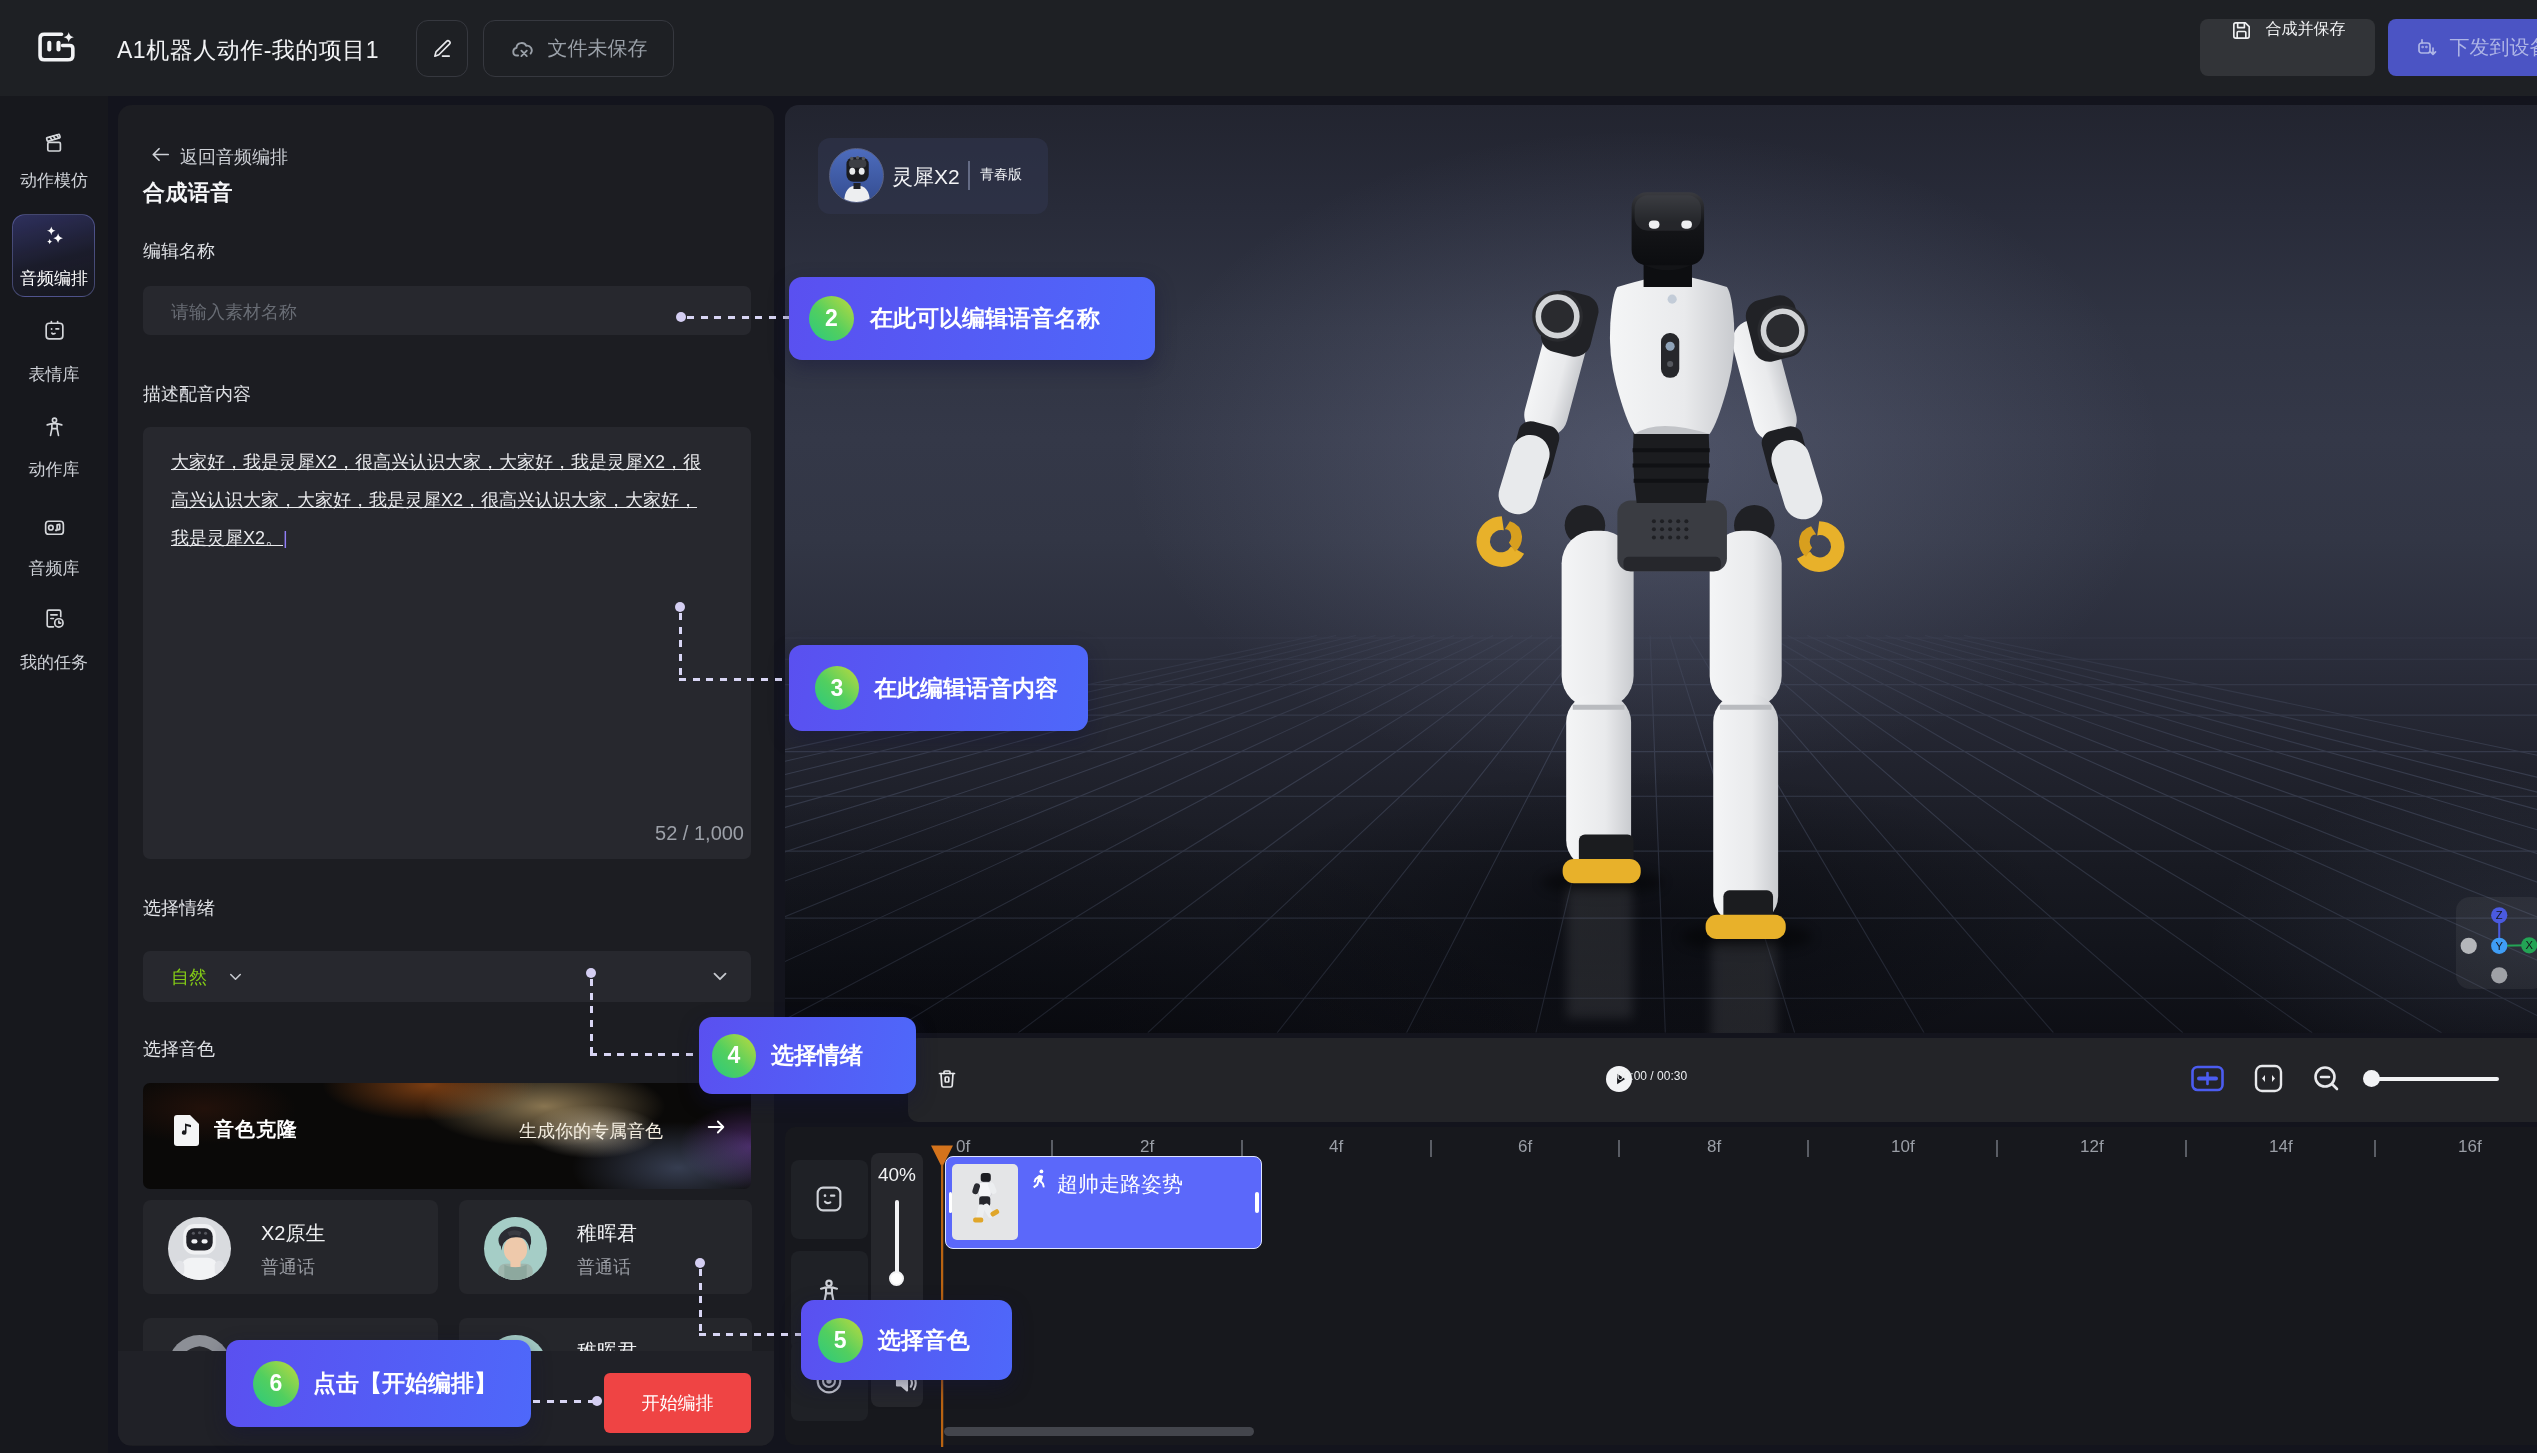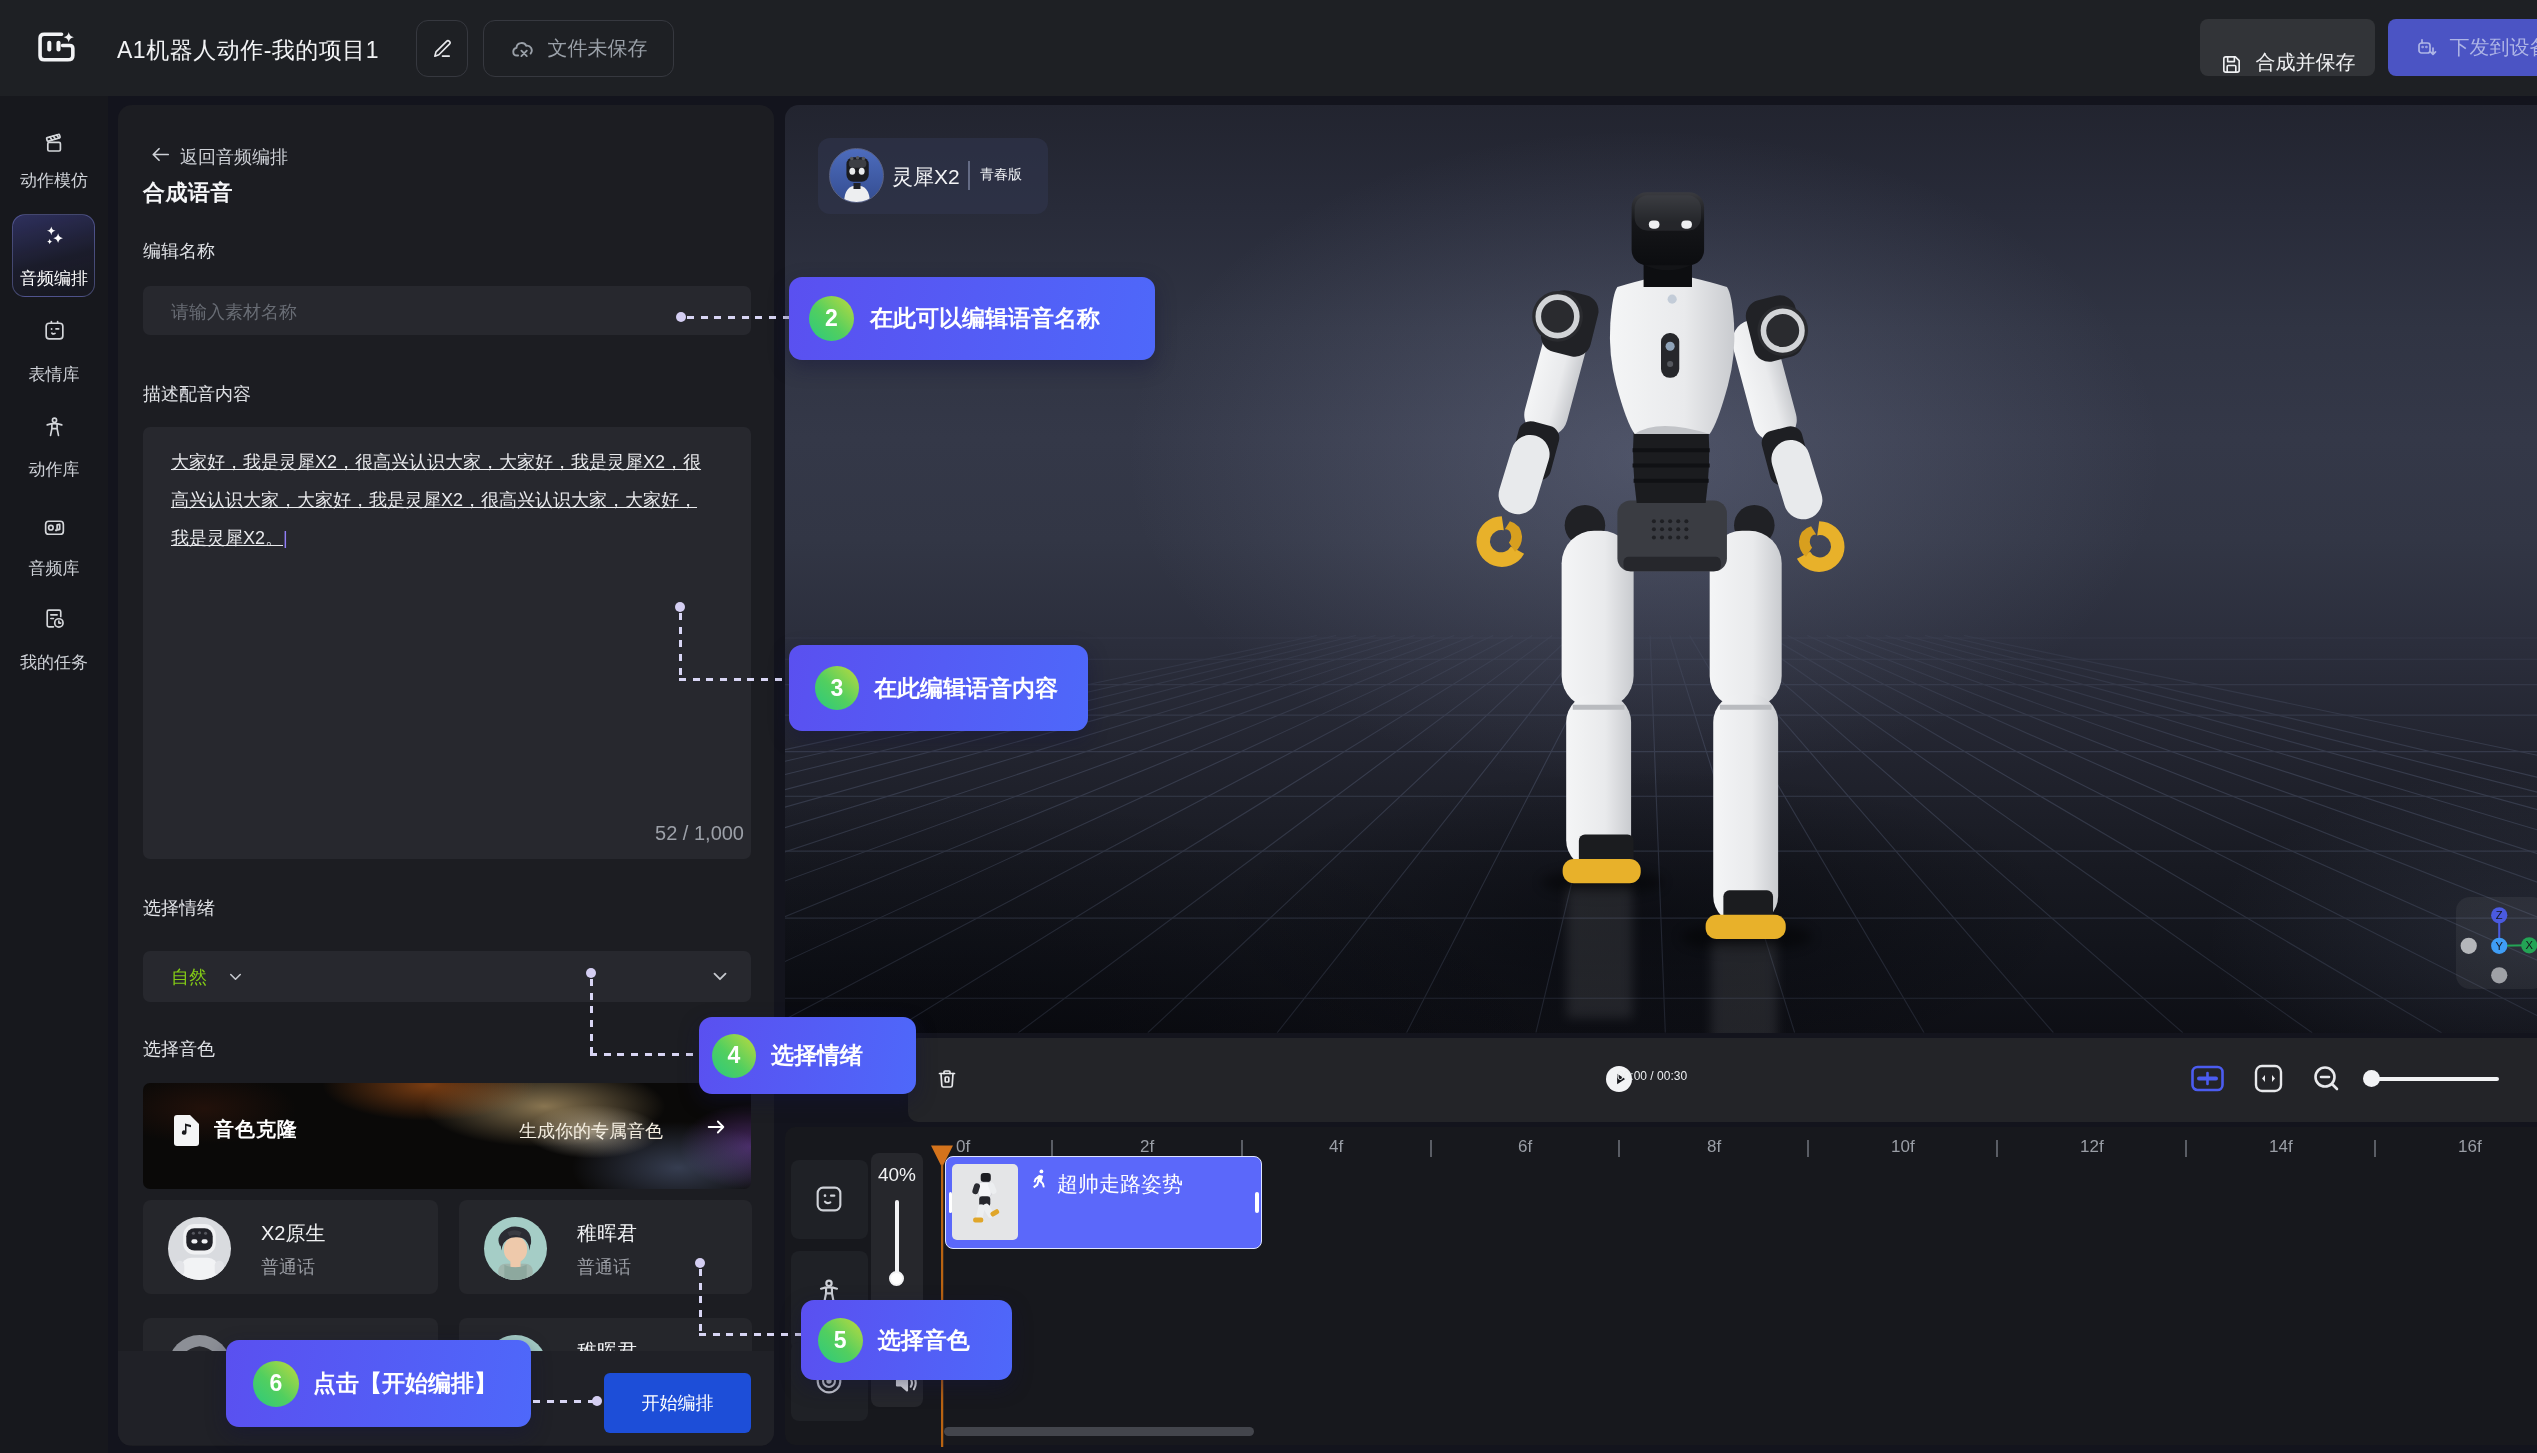--- a/index.html
+++ b/index.html
@@ -6,21 +6,21 @@
 html,body { width:2584px; height:1454px; background:#13141d; overflow:hidden; }
 body, #app { font-family:"Liberation Sans", sans-serif; }
 #app { position:relative; width:2584px; height:1454px; background:#13141d; }
 .abs { position:absolute; }
 
 #topbar { position:absolute; left:0; top:0; width:2584px; height:96px; background:#1e2024; }
 #topbar .title { position:absolute; left:117px; top:35px; font-size:23px; color:#f2f3f5; font-weight:500; letter-spacing:0.5px; }
 .tbbtn { position:absolute; top:20px; height:57px; border:1px solid #36383f; border-radius:12px; display:flex; align-items:center; justify-content:center; gap:12px; color:#9aa0a8; font-size:20px; }
 #btn-edit { left:416px; width:52px; }
 #btn-file { left:483px; width:191px; }
-#btn-save { left:2200px; top:19px; width:175px; height:57px; position:absolute; background:#323438; border-radius:8px; display:flex; align-items:flex-end; justify-content:center; gap:13px; color:#f0f1f3; font-size:20px; }
+#btn-save { left:2200px; top:19px; width:175px; height:57px; position:absolute; background:#323438; border-radius:8px; display:flex; align-items:flex-start; justify-content:center; gap:13px; color:#f0f1f3; font-size:16px; }
 #btn-deploy { left:2388px; top:19px; width:187px; height:57px; position:absolute; background:#4b54c4; border-radius:8px; display:flex; align-items:center; justify-content:center; gap:12px; color:#aeb5e6; font-size:20px; }
 
 #sidebar { position:absolute; left:0; top:96px; width:108px; height:1357px; background:#17181d;text-decoration:underline; }
 .sbitem { position:absolute; left:0; width:108px; text-align:center; color:#ced1d7; font-size:17px; }
 .sbsel { position:absolute; left:12px; top:118px; width:83px; height:83px; border-radius:13px;
   background:linear-gradient(165deg, rgba(102,105,245,0.30) 0%, rgba(48,50,110,0.18) 55%, rgba(26,28,52,0.12) 100%);
   border:1px solid rgba(140,146,235,0.38); }
 
 #panel { position:absolute; left:118px; top:105px; width:656px; height:1341px; background:#1c1d22; border-radius:14px; overflow:hidden; }
 .plabel { position:absolute; left:25px; color:#dfe1e5; font-size:18px; }
@@ -235,21 +235,21 @@
     </div>
     <div class="abs" style="left:341px;top:1213px;width:293px;height:94px;background:#25262b;border-radius:8px">
       <div class="abs" style="left:25px;top:16.7px;width:63px;height:63px;border-radius:50%;background:#a5cdc6;overflow:hidden"><svg width="63" height="63" viewBox="0 0 124 124">
             <path d="M27 67 Q22 27 62 22 Q102 27 97 67 Q89 38 62 40 Q35 40 27 67Z" fill="#26272c"></path>
           </svg></div>
       <div class="abs" style="left:118px;top:20px">
           <div class="cardname">稚晖君</div>
         </div>
     </div>
     <div class="abs" style="left:0;top:1246px;width:656px;height:94px;background:#202127">
-      <div class="abs" style="left:486px;top:22px;width:147px;height:60px;background:#1d4ed8;border-radius:6px;display:flex;align-items:center;justify-content:center;font-size:18px;color:#fff">开始编排</div>
+      <div class="abs" style="left:486px;top:22px;width:147px;height:60px;background:#ef4444;border-radius:6px;display:flex;align-items:center;justify-content:center;font-size:18px;color:#fff">开始编排</div>
     </div>
   </div>
   <div id="viewport">
     <div id="vhaze"></div>
     <svg class="abs" style="left:0;top:0" width="1789" height="928" viewBox="0 0 3526 1828">
       <defs>
         <linearGradient id="gfade" x1="0" y1="0" x2="0" y2="1">
           <stop offset="0" stop-color="#fff" stop-opacity="0.25"></stop>
           <stop offset="0.35" stop-color="#fff" stop-opacity="0.8"></stop>
           <stop offset="1" stop-color="#fff" stop-opacity="0.55"></stop>

